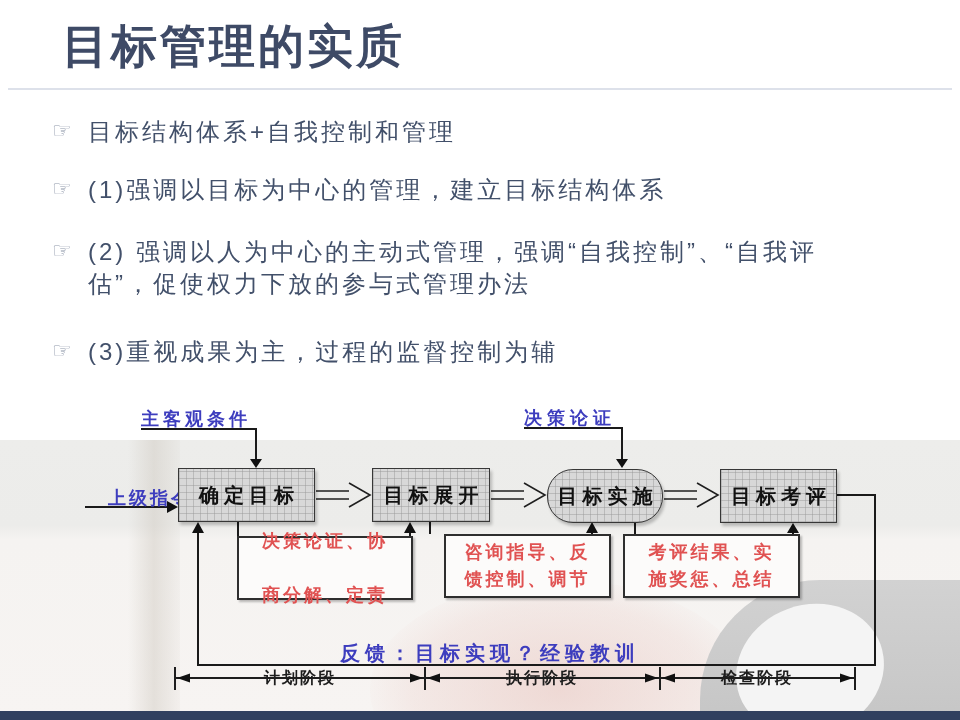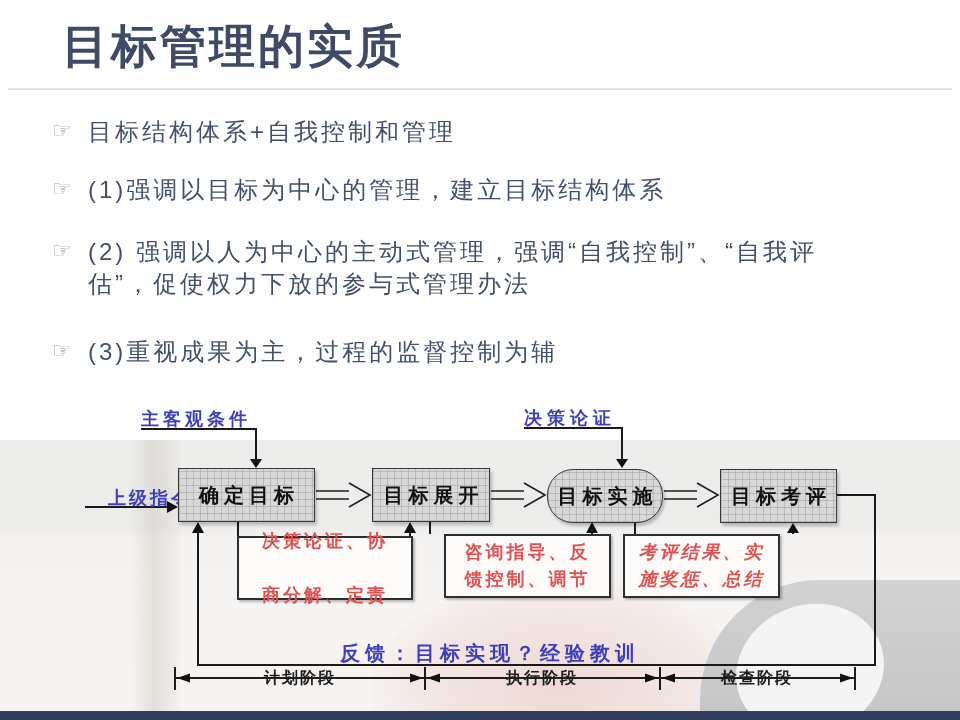--- a/index.html
+++ b/index.html
@@ -62,21 +62,21 @@
   .abox{
     position:absolute;background:#fcfbfa;border:2px solid #2e2e2e;box-sizing:border-box;
     box-shadow:2px 2px 2px rgba(0,0,0,0.25);
     display:flex;flex-direction:column;align-items:center;justify-content:center;
     font-family:"Liberation Serif", serif;font-weight:bold;
     font-size:18px;line-height:27px;letter-spacing:3px;
     color:var(--activity-red,#e05252);white-space:nowrap;
   }
   .ab1{left:237px;top:536px;width:176px;height:64px;gap:27px;}
   .ab2{left:444px;top:534px;width:167px;height:64px;}
-  .ab3{left:623px;top:534px;width:157px;height:64px;font-style:italic;}
+  .ab3{left:623px;top:534px;width:177px;height:64px;}
   .dlabel{
     position:absolute;font-family:"Liberation Serif", serif;font-weight:bold;
     color:var(--label-blue,#3d3dbe);white-space:nowrap;
   }
   .lab-cond{left:141px;top:407px;font-size:18px;letter-spacing:4px;}
   .lab-env{left:524px;top:406px;font-size:18px;letter-spacing:5px;}
   .lab-boss{left:108px;top:486px;font-size:18px;letter-spacing:3px;}
   .lab-feedback{left:340px;top:640px;font-size:20px;letter-spacing:5px;}
   .phase{
     position:absolute;top:668px;transform:translateX(-50%);

